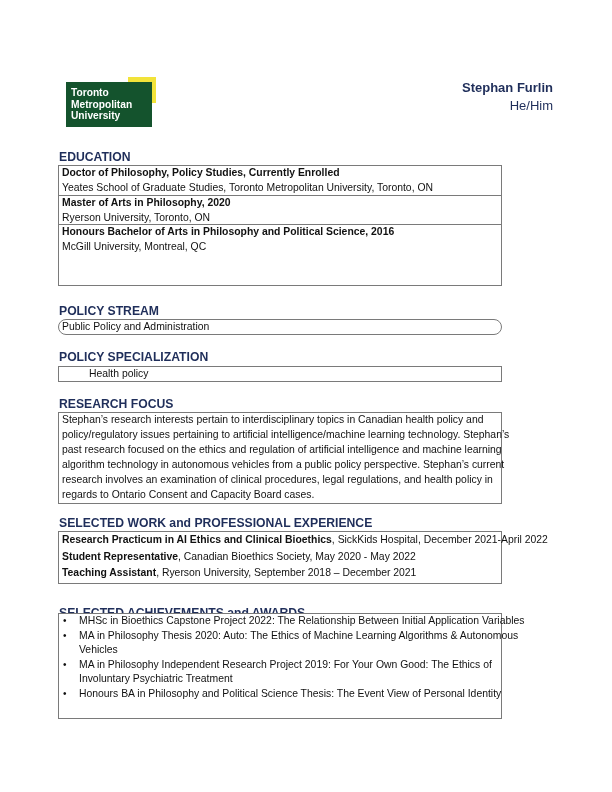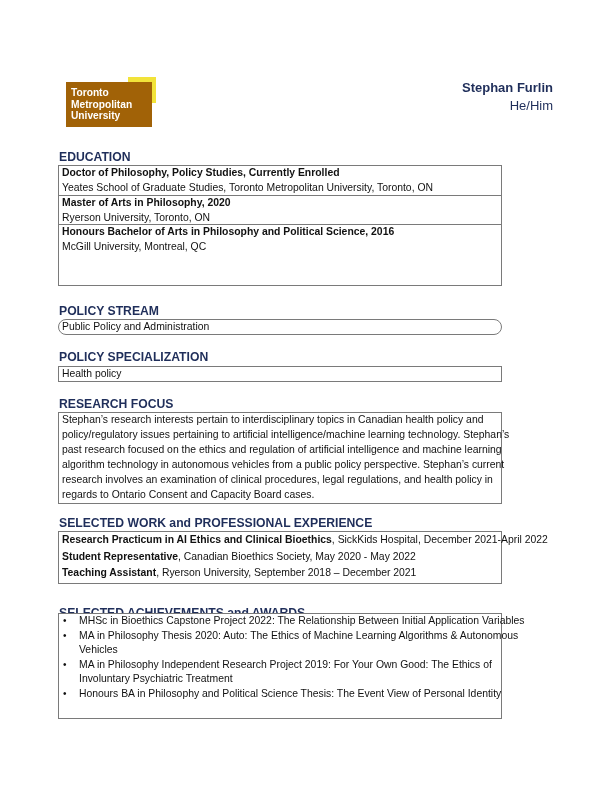--- a/index.html
+++ b/index.html
@@ -29,21 +29,21 @@
       width: 28px;
       height: 26px;
       background: #f2e33a;
     }
     .logo-blue {
       position: absolute;
       left: 0;
       top: 5px;
       width: 86px;
       height: 45px;
-      background: #a16207;
+      background: #14532d;
       color: #ffffff;
       font-weight: bold;
       font-size: 10.2px;
       line-height: 11.5px;
       padding: 5px 0 0 5px;
       box-sizing: border-box;
     }
     .logo-blue span { display: block; white-space: nowrap; }
 
     .name {
@@ -158,21 +158,21 @@
     <span class="line">McGill University, Montreal, QC</span>
   </div>
 </div>
 
 <div class="section-heading" style="top:304px;">POLICY STREAM</div>
 <div class="box" style="top:319px; height:16px;border-radius:8px;">
   <div class="single">Public Policy and Administration</div>
 </div>
 
 <div class="section-heading" style="top:350px;">POLICY SPECIALIZATION</div>
-<div class="box" style="top:366px; height:16px;">
+<div class="box" style="top:366px; height:16px;padding-left:27px;">
   <div class="single">Health policy</div>
 </div>
 
 <div class="section-heading" style="top:397px;">RESEARCH FOCUS</div>
 <div class="box" style="top:412px; height:92px;">
   <div class="para">
     <span class="line">Stephan’s research interests pertain to interdisciplinary topics in Canadian health policy and</span>
     <span class="line">policy/regulatory issues pertaining to artificial intelligence/machine learning technology. Stephan’s</span>
     <span class="line">past research focused on the ethics and regulation of artificial intelligence and machine learning</span>
     <span class="line">algorithm technology in autonomous vehicles from a public policy perspective. Stephan’s current</span>

